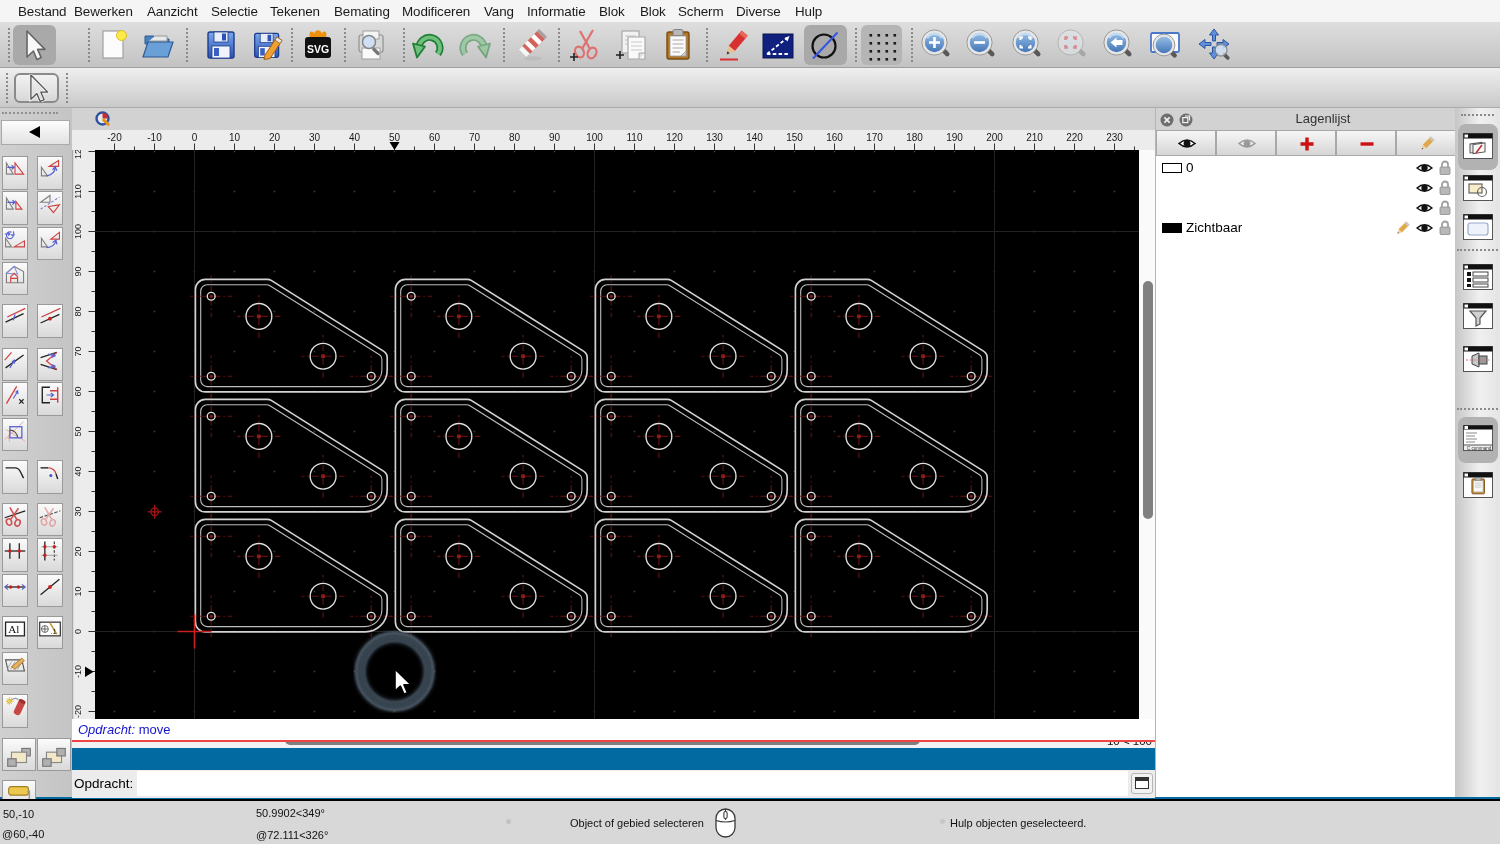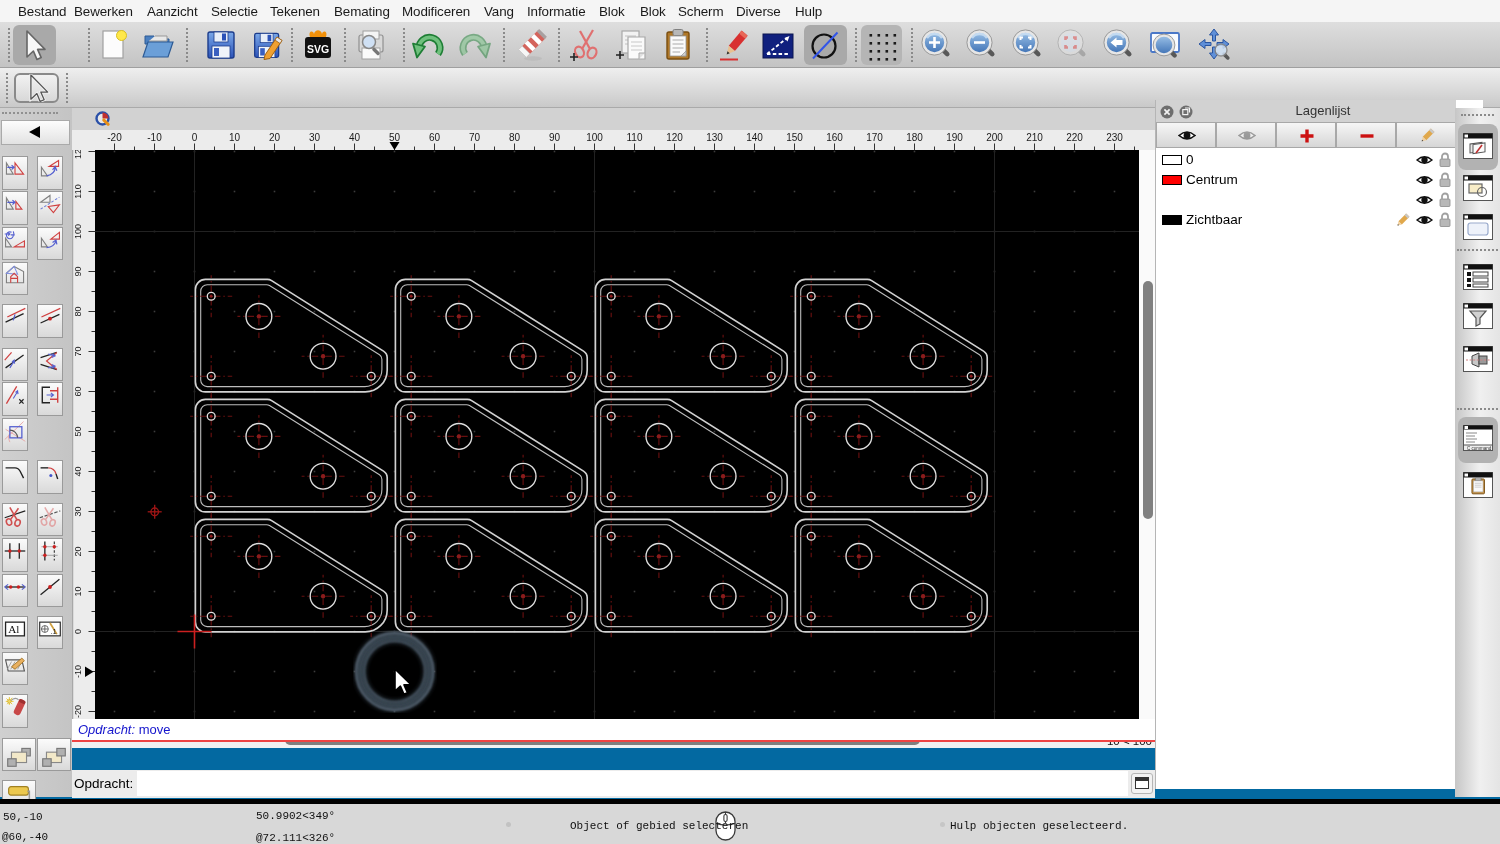--- a/index.html
+++ b/index.html
@@ -33,37 +33,37 @@
 #hscrollrow { position:absolute; left:72px; top:732px; width:1083px; height:15.5px; background:#f2f2f2; }
 #hthumb { position:absolute; left:213px; top:2.5px; width:635px; height:10px; background:#7f7f7f; border-radius:5px; }
 #hscrolltext { position:absolute; right:3px; top:2.5px; font-size:11.5px; color:#111; }
 #cmdhist { position:absolute; left:72px; top:719px; width:1083px; height:22.5px; background:#fff; border-bottom:2px solid #ef4444; }
 #cmdhist .txt { position:absolute; left:6px; top:3px; font-size:13px; color:#1414cc; }
 #cmdline { position:absolute; left:72px; top:770px; width:1083px; height:28px; background:#ececec; }
 #cmdline .lbl { position:absolute; left:2px; top:6px; font-size:13.5px; color:#000; }
 #cmdline .field { position:absolute; left:65px; top:1px; width:991px; height:25px; background:#fff; }
 #cmdbtn { position:absolute; left:1059px; top:3px; width:22px; height:21px; background:#f2f2f2; border:1px solid #b5b5b5; border-radius:3px;}
 
-#panel { position:absolute; left:1155px; top:100px; width:328px; height:689px; background:#fff; border-left:1px solid #b5b5b5; }
+#panel { position:absolute; left:1155px; top:108px; width:328px; height:689px; background:#fff; border-left:1px solid #b5b5b5; }
 #paneltitle { position:absolute; left:0; top:0; width:300px; height:22px; background:#d2d2d2; }
 #paneltitle .t { position:absolute; left:34px; top:3px; width:266px; text-align:center; font-size:13px; color:#333; }
 #panelbar { position:absolute; left:0; top:22px; width:300px; height:26px; }
 .lbtn { position:absolute; top:0; width:60px; height:26px; background:linear-gradient(#f6f6f6,#d6d6d6); border:1px solid #a8a8a8; }
 .lrow { position:absolute; left:0; width:300px; height:20px; }
 .lrow .sw { position:absolute; left:6px; top:5px; width:20px; height:10px; border:1px solid #000; }
 .lrow .nm { position:absolute; left:30px; top:2px; font-size:13.5px; color:#000; }
 .roweye { position:absolute; left:260px; width:17px; height:14px; }
 .rowlock { position:absolute; left:283px; width:12px; height:15px; }
 
 #dock { position:absolute; left:1455px; top:108px; width:45px; height:689px;
   background:linear-gradient(90deg,#c6c6c6,#f0f0f0 55%,#e4e4e4); }
 .dicon { position:absolute; left:8px; width:30px; height:30px; }
 .dpressed { position:absolute; left:3px; width:40px; height:46px; background:#b2b2b2; border-radius:8px; }
 
-#statusbar { position:absolute; left:0; top:799px; width:1500px; height:45px; background:#d8d8d8; border-top:5px solid #000000;font-family:Liberation Mono, monospace; }
+#statusbar { position:absolute; left:0; top:799px; width:1500px; height:45px; background:#d8d8d8; border-top:2px solid #000000; }
 #statusbar .s { position:absolute; font-size:11px; color:#111; }
 </style>
 </head>
 <body>
 <svg width="0" height="0" style="position:absolute">
 <defs>
 <linearGradient id="gblue" x1="0" y1="0" x2="0" y2="1">
         <stop offset="0" stop-color="#7aa8e8"></stop>
         <stop offset="1" stop-color="#2b52b8"></stop>
       </linearGradient>
@@ -1233,24 +1233,20 @@
     <div class="lbtn" style="left:240px">
           <svg style="position:absolute;left:22px;top:5px;width:16px;height:16px" viewBox="0 0 16 16">
             <use href="#i-pencil"></use>
           </svg>
         </div>
   </div>
   <div class="lrow" style="top:50px">
         <div class="sw" style="background:#fff"></div>
         <div class="nm">0</div>
       </div>
-  <div class="lrow" style="top:70px">
-        <div class="sw" style="background:#f00"></div>
-        <div class="nm">Centrum</div>
-      </div>
   <div class="lrow" style="top:110px">
         <div class="sw" style="background:#000"></div>
         <div class="nm">Zichtbaar</div>
     <svg style="position:absolute;left:239px;top:3px;width:15px;height:15px" viewBox="0 0 16 16">
           <use href="#i-pencil"></use>
         </svg>
       </div>
   <svg class="roweye" style="top:52.5px" viewBox="0 0 18 15">
         <use href="#i-eye"></use>
       </svg>

